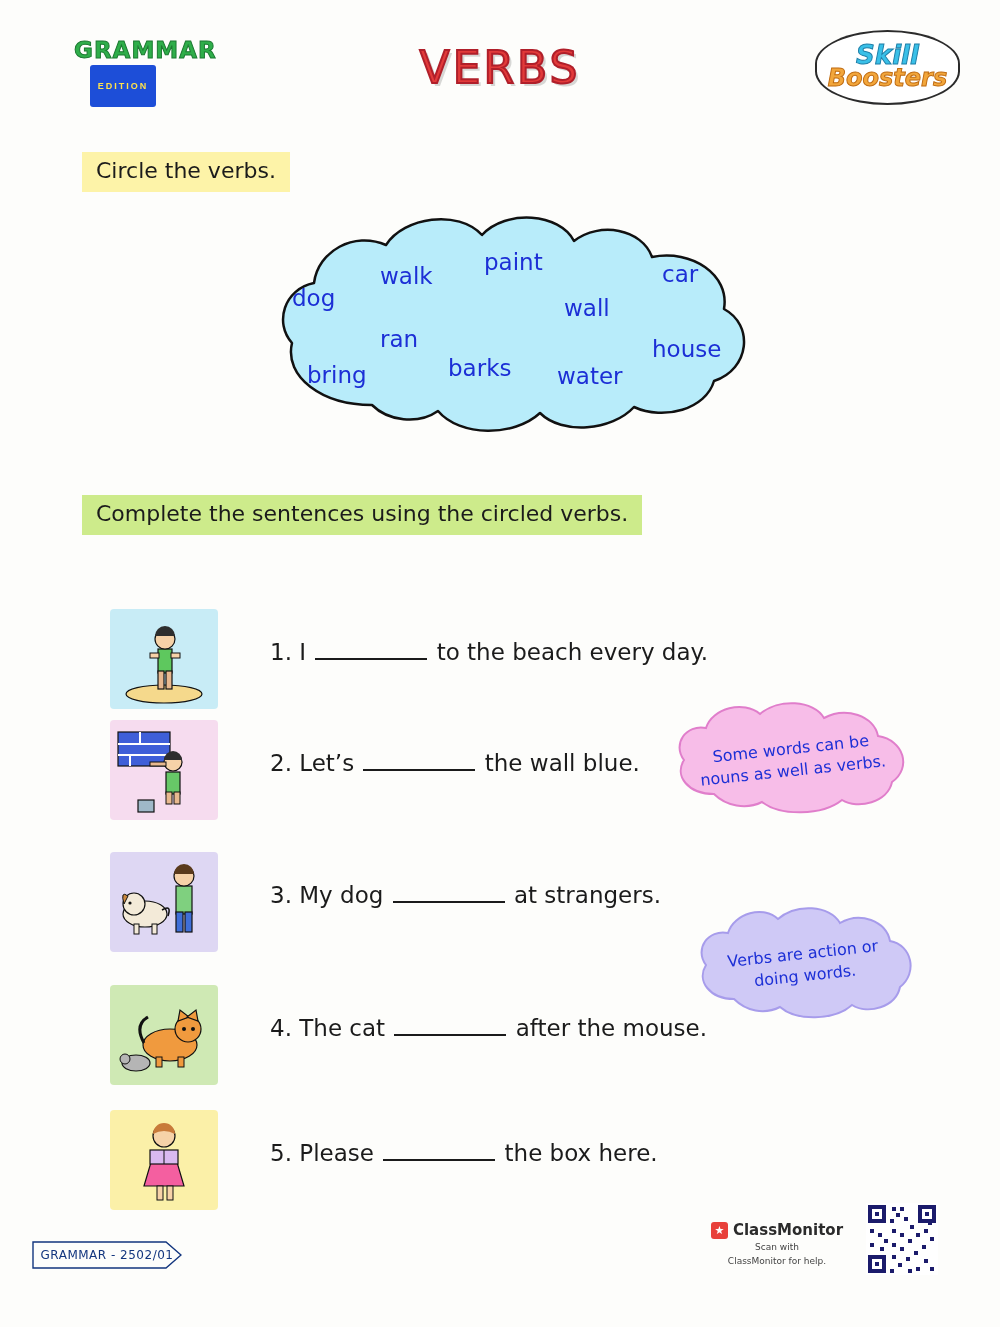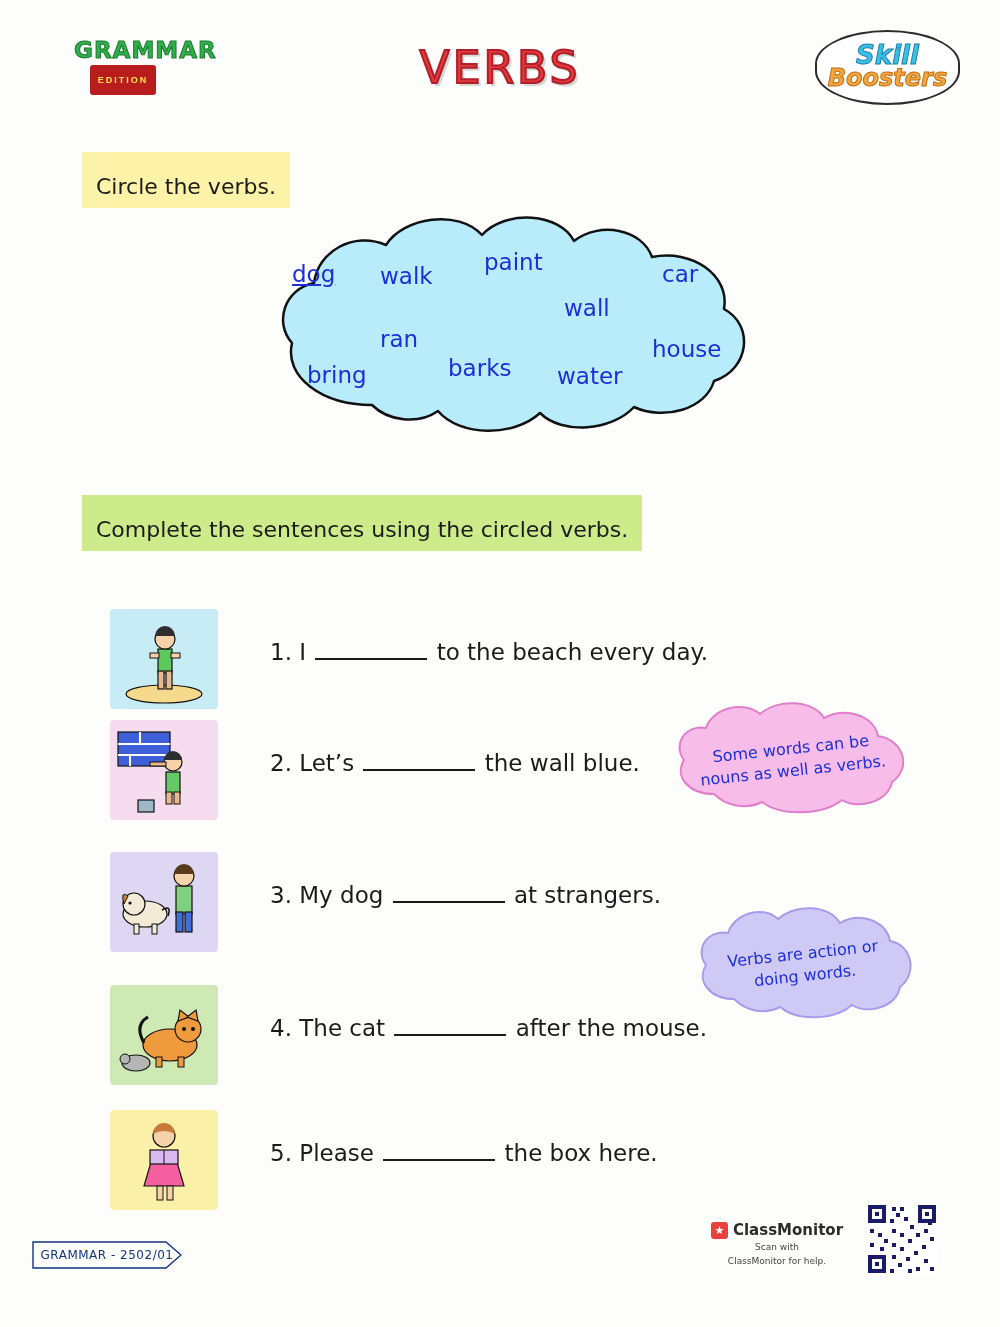--- a/index.html
+++ b/index.html
@@ -36,26 +36,26 @@
     letter-spacing: 1px;
     color: #2fae4a;
     -webkit-text-stroke: 1px #1d7a32;
     text-shadow: 2px 2px 0 #ffffff;
     line-height: 28px;
     margin-left: 26px;
   }
   .grammar-logo .g-sub {
     display: inline-block;
     margin-top: 1px;
-    background: #b91c1c;
+    background: #1d4ed8;
     color: #ffe24a;
     font-size: 9px;
     font-weight: bold;
     letter-spacing: 2px;
-    padding: 10px 8px;
+    padding: 16px 8px;
     border-radius: 3px;
   }
 
   .title {
     position: absolute;
     left: 0;
     right: 0;
     top: 42px;
     text-align: center;
     font-family: "DejaVu Sans", sans-serif;
@@ -107,21 +107,21 @@
     color: #f2a63b;
     -webkit-text-stroke: 1px #c06c12;
   }
 
   
   .banner {
     position: absolute;
     font-family: "DejaVu Sans", sans-serif;
     font-size: 22px;
     color: #1b1b1b;
-    padding: 22px 14px 8px 14px;
+    padding: 6px 14px 8px 14px;
     line-height: 26px;
   }
   .banner-1 {
     left: 82px;
     top: 152px;
     background: #fdf3a8;
   }
   .banner-2 {
     left: 82px;
     top: 495px;
@@ -294,21 +294,21 @@
                C142,12 196,4 220,30
                C244,4 298,8 312,36
                C338,16 380,24 390,52
                C430,44 468,70 462,104
                C492,120 488,164 452,176
                C444,204 402,216 372,202
                C350,226 300,230 278,208
                C252,232 198,232 176,206
                C156,220 126,216 110,200 Z" fill="#b8ecfa" stroke="#111111" stroke-width="2.5" stroke-linejoin="round"></path>
     </svg>
-    <div class="word" style="left:30px;  top:56px;text-decoration:underline;">dog</div>
+    <div class="word" style="left:30px;  top:80px;">dog</div>
     <div class="word" style="left:118px; top:58px;">walk</div>
     <div class="word" style="left:222px; top:44px;">paint</div>
     <div class="word" style="left:400px; top:56px;">car</div>
     <div class="word" style="left:302px; top:90px;">wall</div>
     <div class="word" style="left:118px; top:121px;">ran</div>
     <div class="word" style="left:390px; top:131px;">house</div>
     <div class="word" style="left:45px;  top:157px;">bring</div>
     <div class="word" style="left:186px; top:150px;">barks</div>
     <div class="word" style="left:295px; top:158px;">water</div>
   </div>

